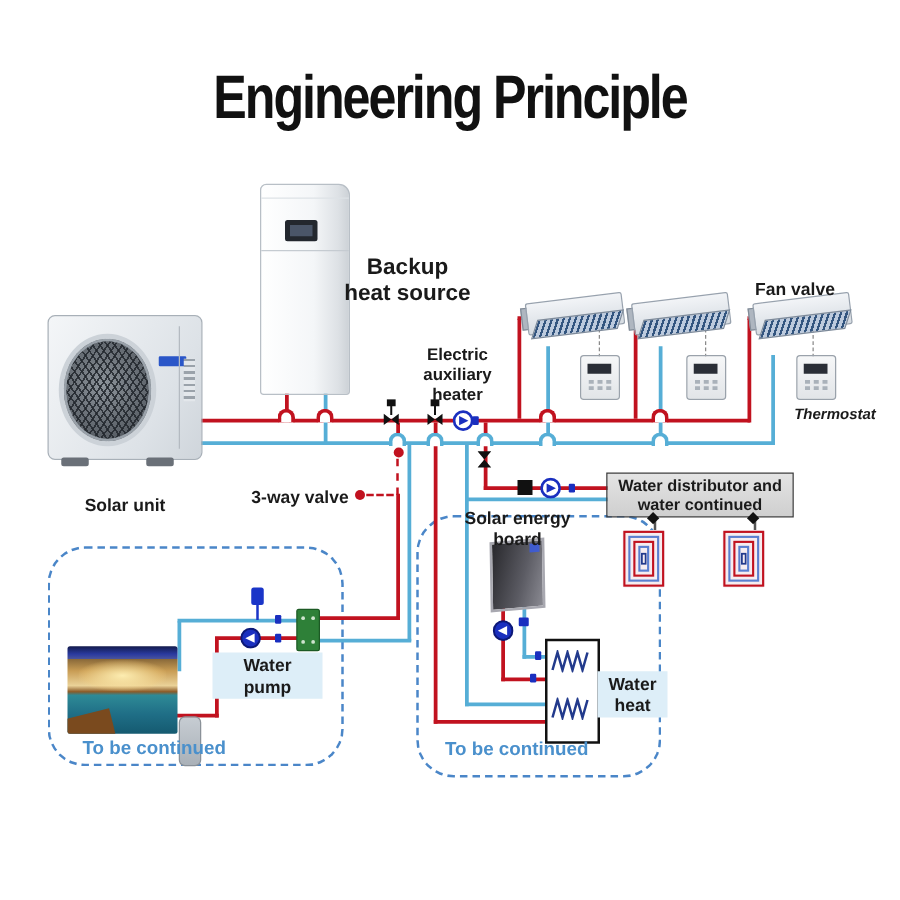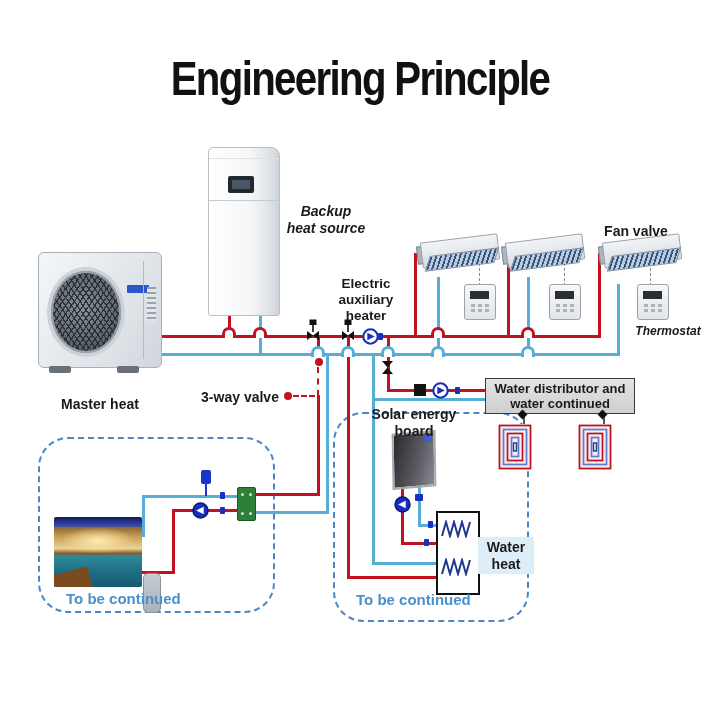--- a/index.html
+++ b/index.html
@@ -277,29 +277,30 @@
   </svg>
 
   <div class="fitting" style="left:378px;top:333px;"></div>
   <div class="fitting" style="left:455px;top:387px;"></div>
   <div class="fitting" style="left:220px;top:492px;"></div>
   <div class="fitting" style="left:220px;top:507px;"></div>
   <div class="fitting" style="left:428px;top:521px;"></div>
   <div class="fitting" style="left:424px;top:539px;"></div>
   <div class="sq-fit" style="left:415px;top:494px;"></div>
 
-  <div class="lbl" style="left:30px;top:396px;width:140px;font-size:14px;">Master heat</div>
-  <div class="lbl" style="left:270px;top:203px;width:112px;font-size:14px;font-style:italic;">Backup
+  <div class="lbl" style="left:30px;top:396px;width:140px;font-size:14px;">Solar unit</div>
+  <div class="lbl" style="left:270px;top:203px;width:112px;font-size:18px;">Backup
 heat source</div>
   <div class="lbl" style="left:326px;top:276px;width:80px;">Electric
 auxiliary
 heater</div>
   <div class="lbl" style="left:598px;top:223px;width:76px;font-size:14px;">Fan valve</div>
   <div class="lbl" style="left:626px;top:324px;width:84px;font-size:12px;font-style:italic;">Thermostat</div>
   <div class="lbl" style="left:196px;top:389px;width:88px;font-size:14px;">3-way valve</div>
   <div class="lbl" style="left:362px;top:406px;width:104px;font-size:14px;">Solar energy
 board</div>
   <div class="lbl lbl-bg" style="left:478px;top:537px;width:46px;font-size:14px;">Water
 heat</div>
+  <div class="lbl lbl-bg" style="left:170px;top:522px;width:78px;font-size:14px;">Water pump</div>
   <div class="tbc" style="left:66px;top:590px;">To be continued</div>
   <div class="tbc" style="left:356px;top:591px;">To be continued</div>
 
 </div>
 
 </body></html>

